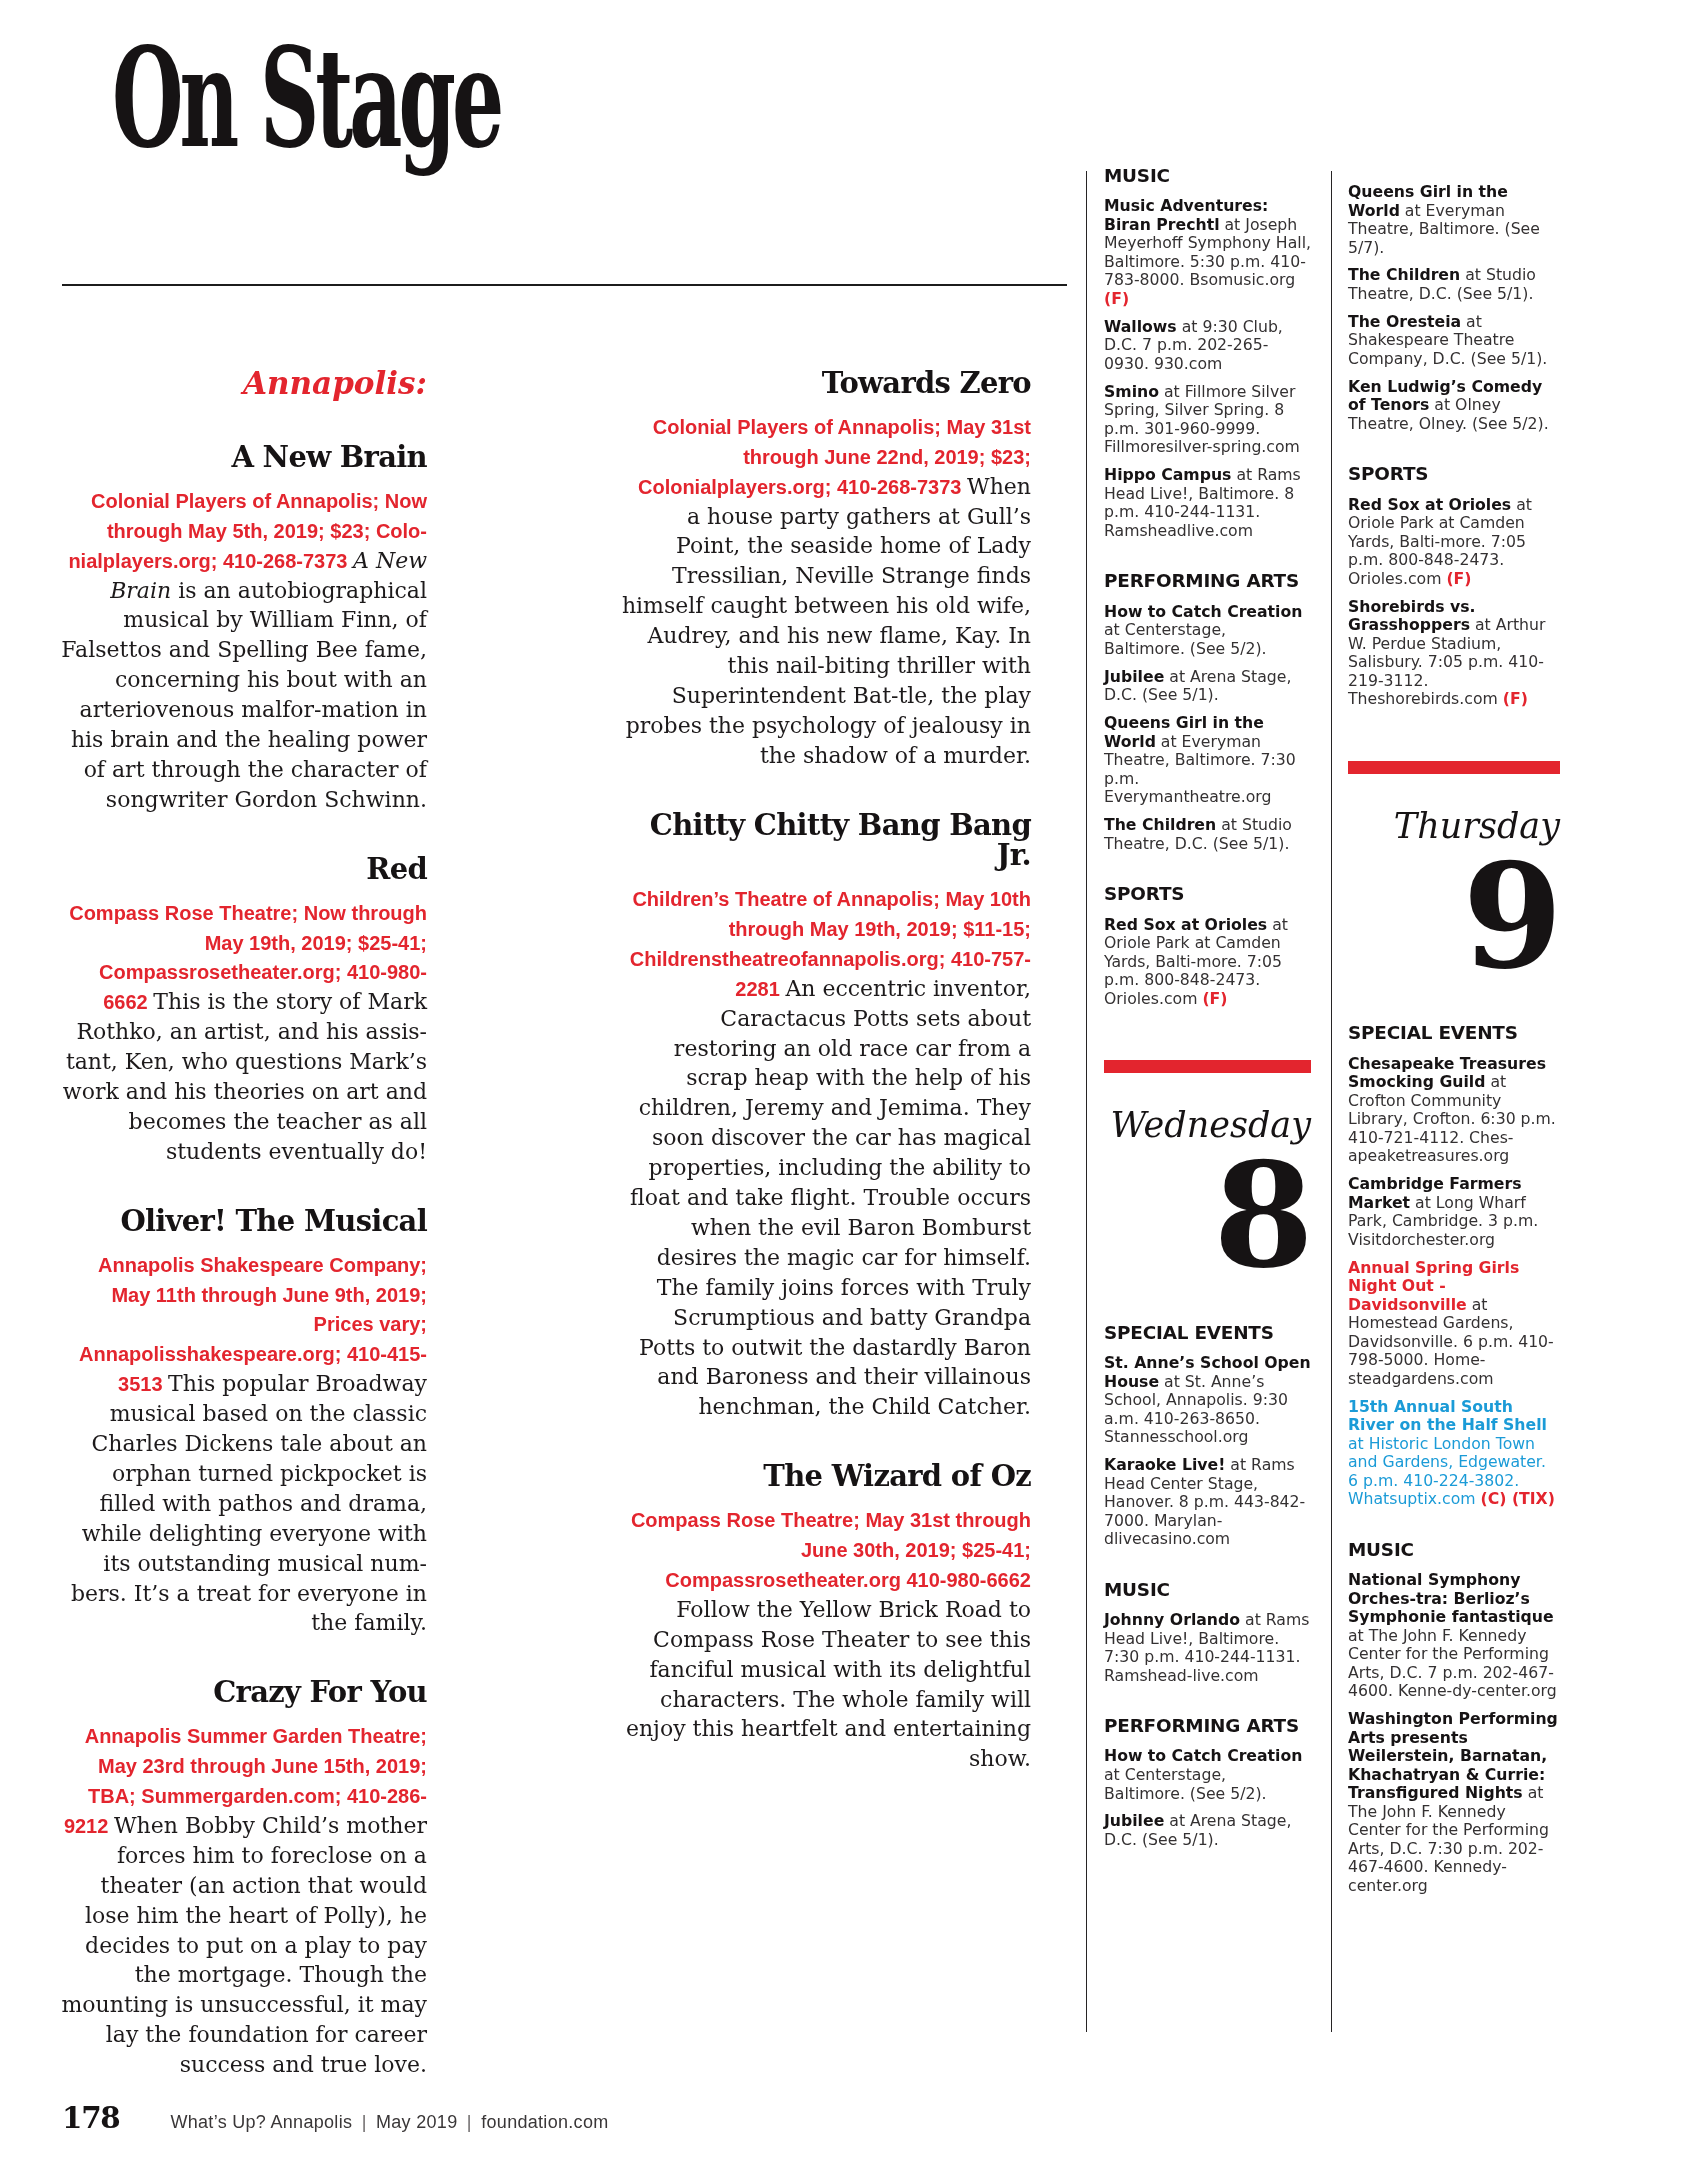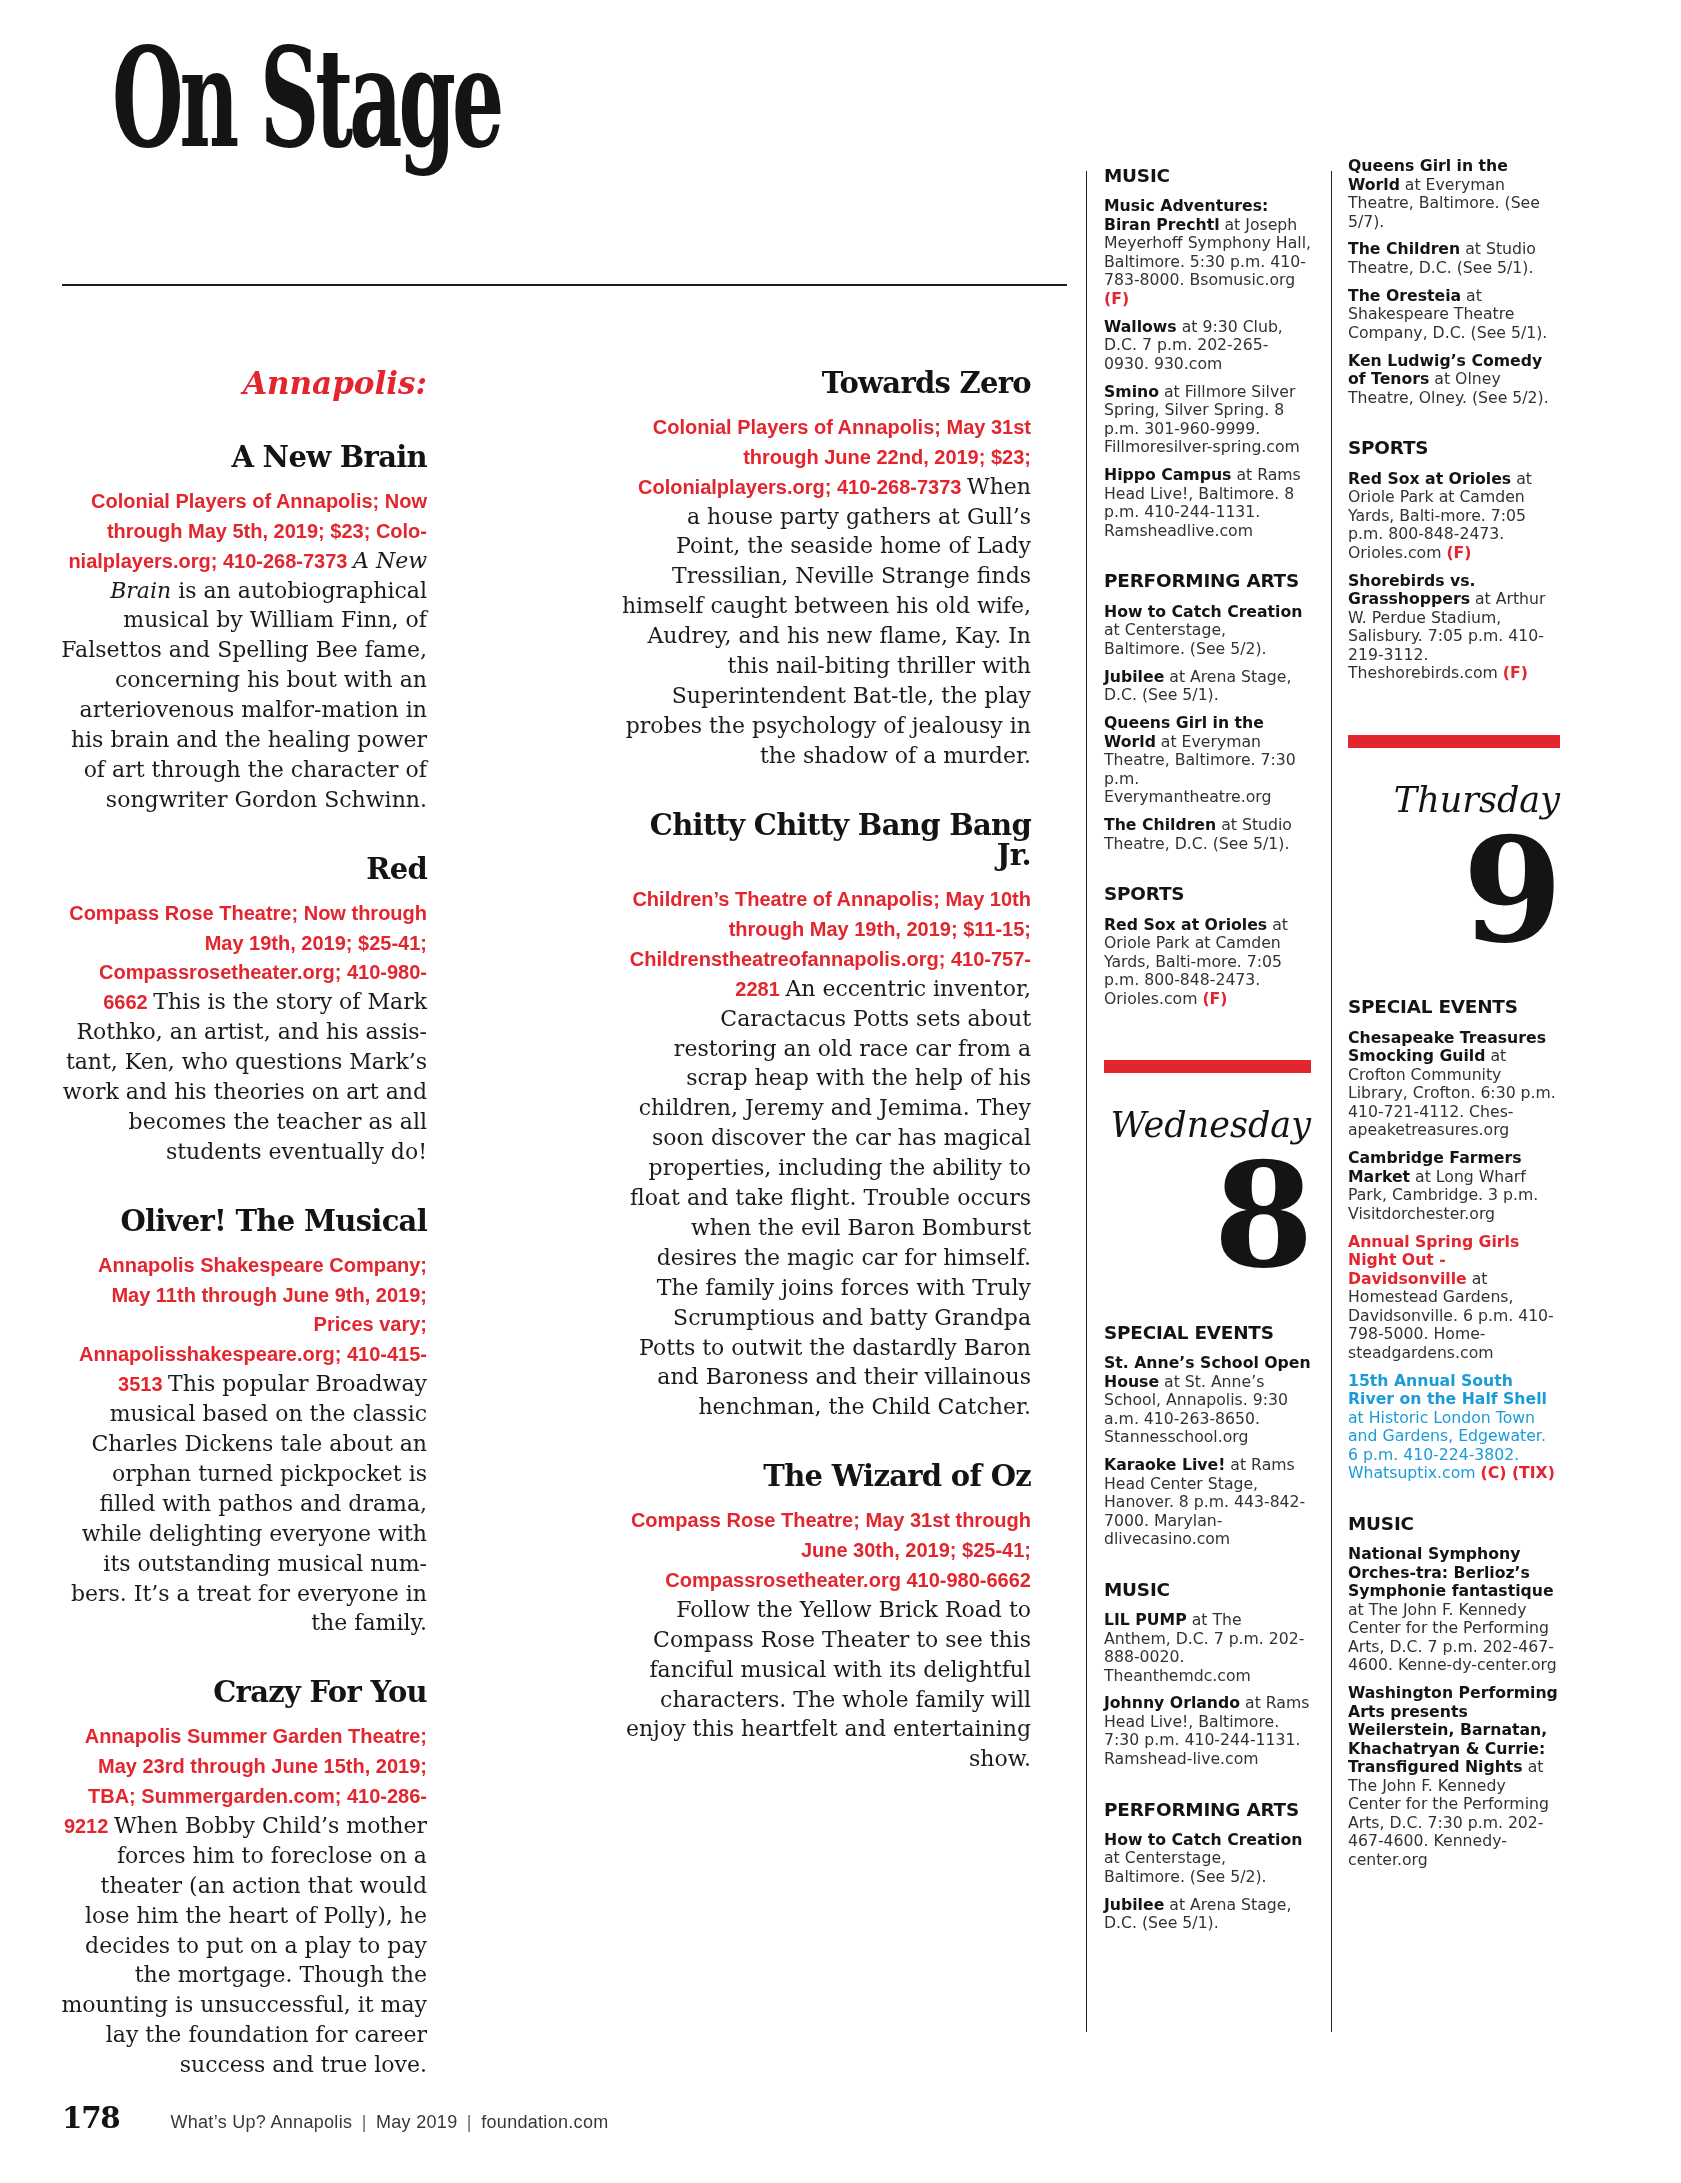--- a/index.html
+++ b/index.html
@@ -34,21 +34,21 @@
   .show{margin:0 0 39px;}
   .show-title{font:700 29px/1.05 "DejaVu Serif",serif;letter-spacing:-0.7px;color:var(--ink);margin:0 0 13.4px;}
   .show-body{font:400 22px/1.36 "DejaVu Serif",serif;margin:0;}
   .f-red{font:700 20px/1.32 "Liberation Sans",sans-serif;color:var(--red);}
   .f-italic{font-style:italic;}
   .f-plain{}
 
   
   .listing-col{position:absolute;font:400 15.7px/1.18 "DejaVu Sans",sans-serif;color:var(--sans-body);}
   #cal-col-1{left:1104px;top:167px;width:207px;}
-  #cal-col-2{left:1348px;top:157px;width:212px;}
+  #cal-col-2{left:1348px;top:183px;width:212px;}
   .sec-header{font:800 18.4px/1 "DejaVu Sans",sans-serif;color:var(--ink);margin:32px 0 12px;letter-spacing:-0.2px;}
   .sec-header:first-child{margin-top:0;}
   .entry{margin:0 0 9.4px;}
   .e-bold{font-weight:700;color:var(--ink);}
   .e-plain{}
   .e-redbold{font-weight:700;color:var(--red);}
   .e-bluebold{font-weight:700;color:var(--blue);}
   .e-blue{color:var(--blue);}
   .red-bar{height:13.4px;background:var(--red);margin:52px 0 0;}
   .day{text-align:right;color:var(--ink);margin-bottom:41px;}
@@ -119,21 +119,20 @@
       <p class="entry"><span class="e-bold">Red Sox at Orioles</span><span class="e-plain"> at Oriole Park at Camden Yards, Balti-more. 7:05 p.m. 800-848-2473. Orioles.com </span><span class="e-redbold">(F)</span></p>
       <div class="red-bar"></div>
       <div class="day">
         <div class="day-name">Wednesday</div>
         <div class="day-number">8</div>
       </div>
       <div class="sec-header">SPECIAL EVENTS</div>
       <p class="entry"><span class="e-bold">St. Anne’s School Open House</span><span class="e-plain"> at St. Anne’s School, Annapolis. 9:30 a.m. 410-263-8650. Stannesschool.org</span></p>
       <p class="entry"><span class="e-bold">Karaoke Live!</span><span class="e-plain"> at Rams Head Center Stage, Hanover. 8 p.m. 443-842-7000. Marylan-dlivecasino.com</span></p>
       <div class="sec-header">MUSIC</div>
-      <p class="entry"><span class="e-bold">LIL PUMP</span><span class="e-plain"> at The Anthem, D.C. 7 p.m. 202-888-0020. Theanthemdc.com</span></p>
       <p class="entry"><span class="e-bold">Johnny Orlando</span><span class="e-plain"> at Rams Head Live!, Baltimore. 7:30 p.m. 410-244-1131. Ramshead-live.com</span></p>
       <div class="sec-header">PERFORMING ARTS</div>
       <p class="entry"><span class="e-bold">How to Catch Creation</span><span class="e-plain"> at Centerstage, Baltimore. (See 5/2).</span></p>
       <p class="entry"><span class="e-bold">Jubilee</span><span class="e-plain"> at Arena Stage, D.C. (See 5/1).</span></p>
     </div>
   <div id="cal-col-2" class="listing-col">
       <p class="entry"><span class="e-bold">Queens Girl in the World</span><span class="e-plain"> at Everyman Theatre, Baltimore. (See 5/7).</span></p>
       <p class="entry"><span class="e-bold">The Children</span><span class="e-plain"> at Studio Theatre, D.C. (See 5/1).</span></p>
       <p class="entry"><span class="e-bold">The Oresteia</span><span class="e-plain"> at Shakespeare Theatre Company, D.C. (See 5/1).</span></p>
       <p class="entry"><span class="e-bold">Ken Ludwig’s Comedy of Tenors</span><span class="e-plain"> at Olney Theatre, Olney. (See 5/2).</span></p>

